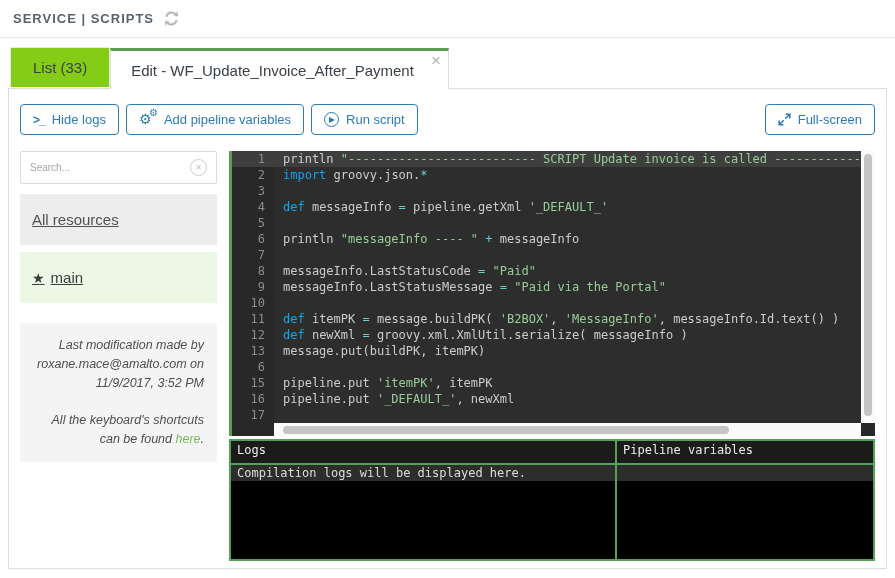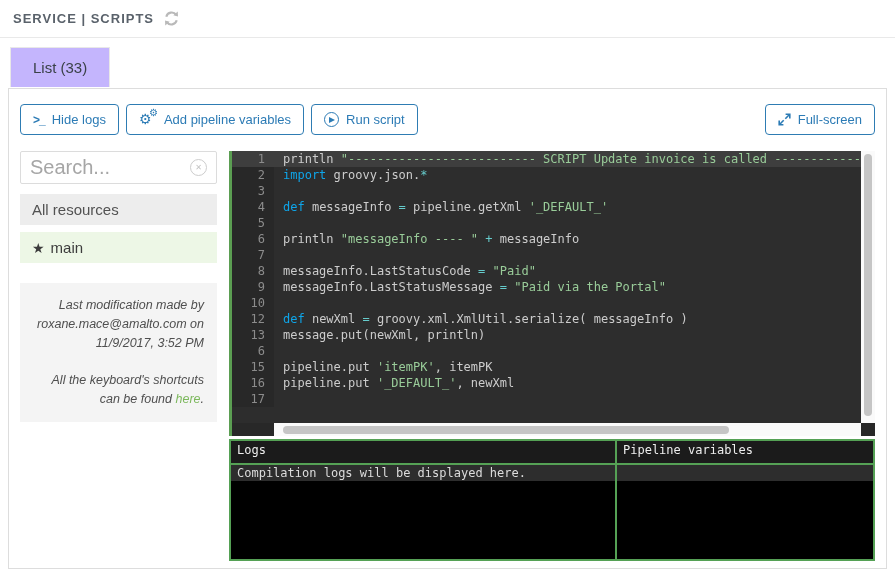--- a/index.html
+++ b/index.html
@@ -9,21 +9,21 @@
   
   .topbar { height:38px; display:flex; align-items:center; padding-left:13px;
     border-bottom:1px solid #e9e9e9; }
   .topbar .title { font-size:13px; font-weight:700; letter-spacing:1px; color:#5a626b; }
   .refresh { margin-left:9px; cursor:pointer; display:inline-flex; }
 
   
   .tabbar { margin-top:9px; padding-left:10px; display:flex; align-items:flex-end;
     height:41px; position:relative; z-index:2; }
   .tab { font-size:15px; color:#3a4148; cursor:pointer; }
-  .tab-inactive { background:#c4b5fd; height:40px; line-height:40px; padding:0 22px;
+  .tab-inactive { background:#84cc16; height:40px; line-height:40px; padding:0 22px;
     border:1px solid #e8e8e8; border-bottom:none; margin-bottom:1px; }
   .tab-active { background:#fff; height:41px; margin-bottom:-1px; position:relative;
     border-top:3px solid #5b9e52; border-left:1px solid #ddd; border-right:1px solid #ddd;
     display:flex; align-items:center; padding:0 34px 0 20px; }
   .tab-close { position:absolute; top:1px; right:7px; color:#b3b3b3; font-size:17px;
     line-height:17px; cursor:pointer; }
 
   
   .panel { margin:0 8px; border:1px solid #ddd; height:481px; background:#fff; }
   .toolbarrow { display:flex; padding:15px 11px 16px 11px; gap:7px; }
@@ -40,27 +40,27 @@
   .playcircle .tri { width:0; height:0; border-left:6px solid #2c7bb5;
     border-top:3.5px solid transparent; border-bottom:3.5px solid transparent; margin-left:1px; }
 
   
   .content { display:flex; padding:0 11px; }
 
   
   .sidebar { width:197px; margin-right:12px; }
   .searchbox { height:33px; border:1px solid #dcdcdc; border-radius:2px; display:flex;
     align-items:center; padding:0 9px; }
-  .searchbox input { flex:1; border:none; outline:none; font-size:20px; color:#555;
+  .searchbox input { flex:1; border:none; outline:none; font-size:10px; color:#555;
     font-family:"Liberation Sans", sans-serif; min-width:0; }
   .searchbox input::placeholder { color:#a6a6a6; }
   .clear-ic { width:17px; height:17px; border:1px solid #cdcdcd; border-radius:50%;
     color:#c3c3c3; font-size:8px; display:inline-flex; align-items:center;
     justify-content:center; cursor:pointer; flex:0 0 auto; }
-  .side-item { font-size:15px; padding:7px 12px; cursor:pointer; }
+  .side-item { font-size:15px; padding:17px 12px; cursor:pointer;text-decoration:underline; }
   .item-gray { margin-top:10px; background:#ededed; color:#525252; }
   .item-green { margin-top:7px; background:#edf7e6; color:#3d3d3d; }
   .star { color:#3c3c3c; margin-right:6px; font-size:14px; }
   .notebox { margin-top:20px; background:#f4f4f4; padding:13px 13px; font-style:italic;
     font-size:12.5px; color:#4f4f4f; line-height:1.5;text-align:right; }
   .notebox p + p { margin-top:19px; }
   .note-link { color:#7cb85c; cursor:pointer; text-decoration:none; }
 
   
   .editor-col { flex:1; display:flex; flex-direction:column; }
@@ -109,20 +109,24 @@
       <path d="M12.9 9.7 A5.2 5.2 0 0 1 3.6 11.4" fill="none" stroke="#b9b9b9" stroke-width="2"></path>
       <polygon points="2.1,14.6 1.9,9.9 6.3,11.0" fill="#b9b9b9"></polygon>
     </svg>
   </span>
 </div>
 
 <div class="tabbar">
   <div class="tab tab-inactive">
     <span>List (33)</span>
   </div>
+  <div class="tab tab-active">
+    <span>Edit - WF_Update_Invoice_After_Payment</span>
+    <span class="tab-close">×</span>
+  </div>
 </div>
 
 <div class="panel">
 
   <div class="toolbarrow">
     <button class="btn">
       <span class="term-glyph">&gt;_</span>
       <span>Hide logs</span>
     </button>
     <button class="btn">
@@ -209,26 +213,30 @@
             </div>
             <div class="line">
               <span class="ln">9</span>
               <span class="lc"><span class="tk-t">messageInfo.LastStatusMessage </span><span class="tk-o">=</span><span class="tk-t"> </span><span class="tk-s">"Paid via the Portal"</span></span>
             </div>
             <div class="line">
               <span class="ln">10</span>
               <span class="lc"></span>
             </div>
             <div class="line">
+              <span class="ln">11</span>
+              <span class="lc"><span class="tk-k">def</span><span class="tk-t"> itemPK </span><span class="tk-o">=</span><span class="tk-t"> message.buildPK( </span><span class="tk-s">'B2BOX'</span><span class="tk-t">, </span><span class="tk-s">'MessageInfo'</span><span class="tk-t">, messageInfo.Id.text() )</span></span>
+            </div>
+            <div class="line">
               <span class="ln">12</span>
               <span class="lc"><span class="tk-k">def</span><span class="tk-t"> newXml </span><span class="tk-o">=</span><span class="tk-t"> groovy.xml.XmlUtil.serialize( messageInfo )</span></span>
             </div>
             <div class="line">
               <span class="ln">13</span>
-              <span class="lc"><span class="tk-t">message.put(newXml, println)</span></span>
+              <span class="lc"><span class="tk-t">message.put(buildPK, itemPK)</span></span>
             </div>
             <div class="line">
               <span class="ln">6</span>
               <span class="lc"></span>
             </div>
             <div class="line">
               <span class="ln">15</span>
               <span class="lc"><span class="tk-t">pipeline.put </span><span class="tk-s">'itemPK'</span><span class="tk-t">, itemPK</span></span>
             </div>
             <div class="line">

